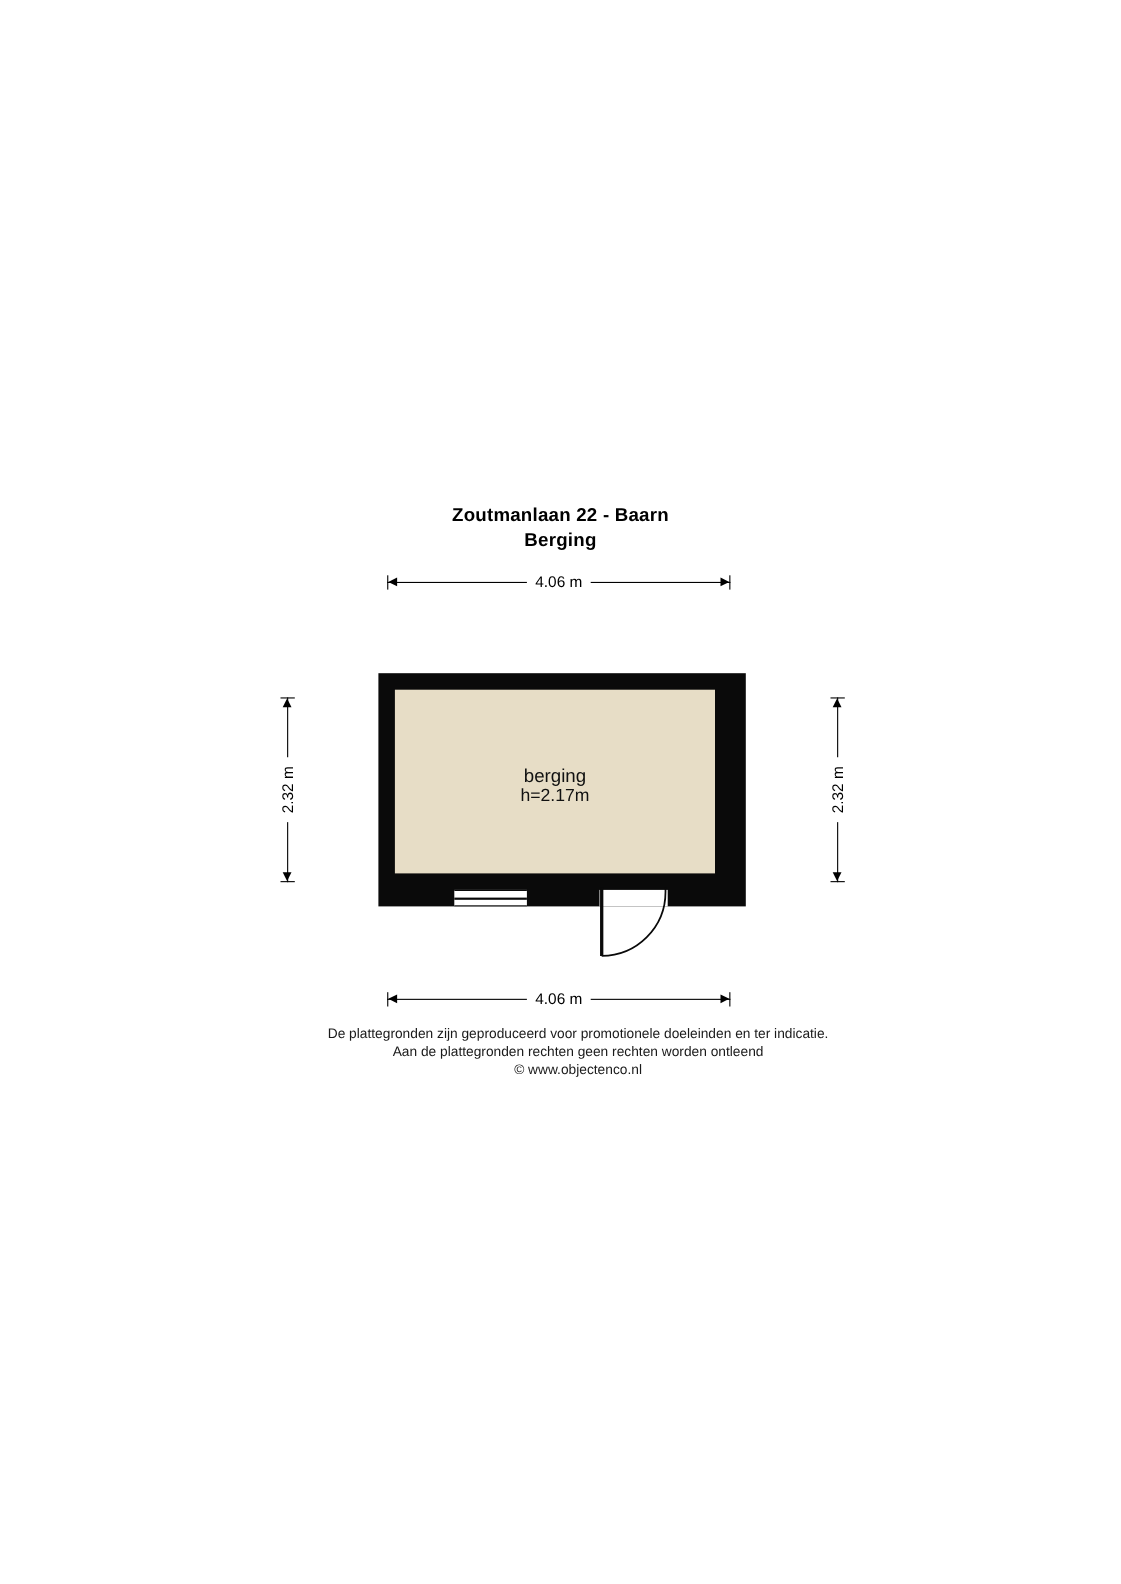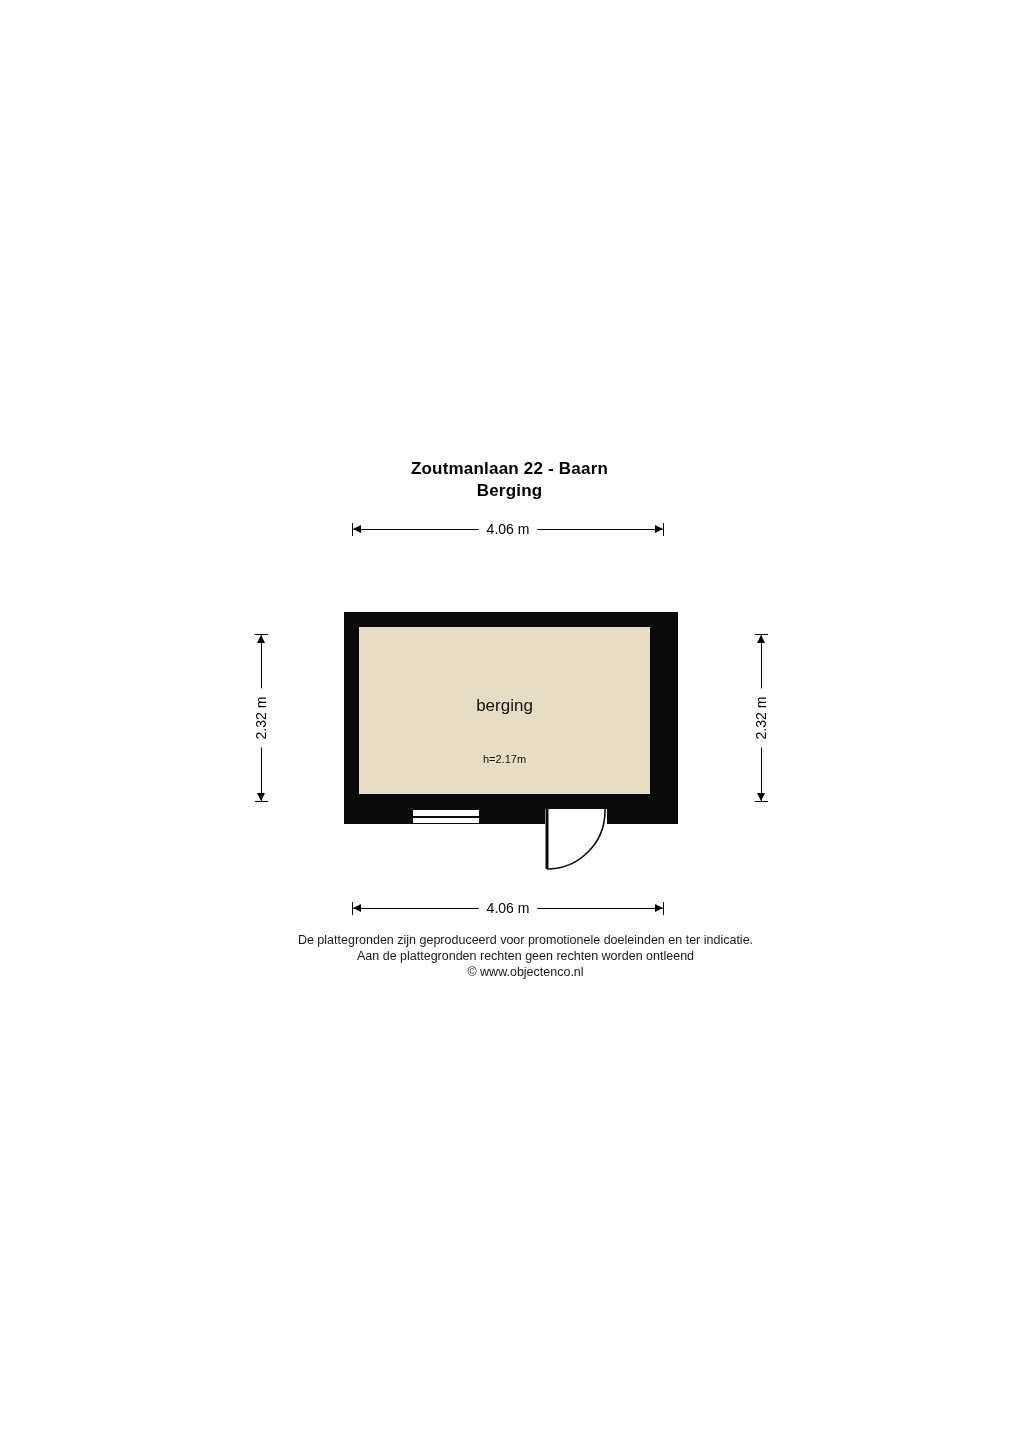--- a/index.html
+++ b/index.html
@@ -158,23 +158,22 @@
     top: 84px;
     width: 291px;
     text-align: center;
     color: #111;
   }
   .room-name {
     font-size: 17px;
     line-height: 20px;
   }
   .room-height {
-    font-size: 11px;
+    font-size: 16px;
     line-height: 15px;
-    margin-top: 36px;
   }
 
   
   .window {
     position: absolute;
     left: 69px;
     bottom: 0;
     width: 66px;
     height: 15px;
     background: #ffffff;

